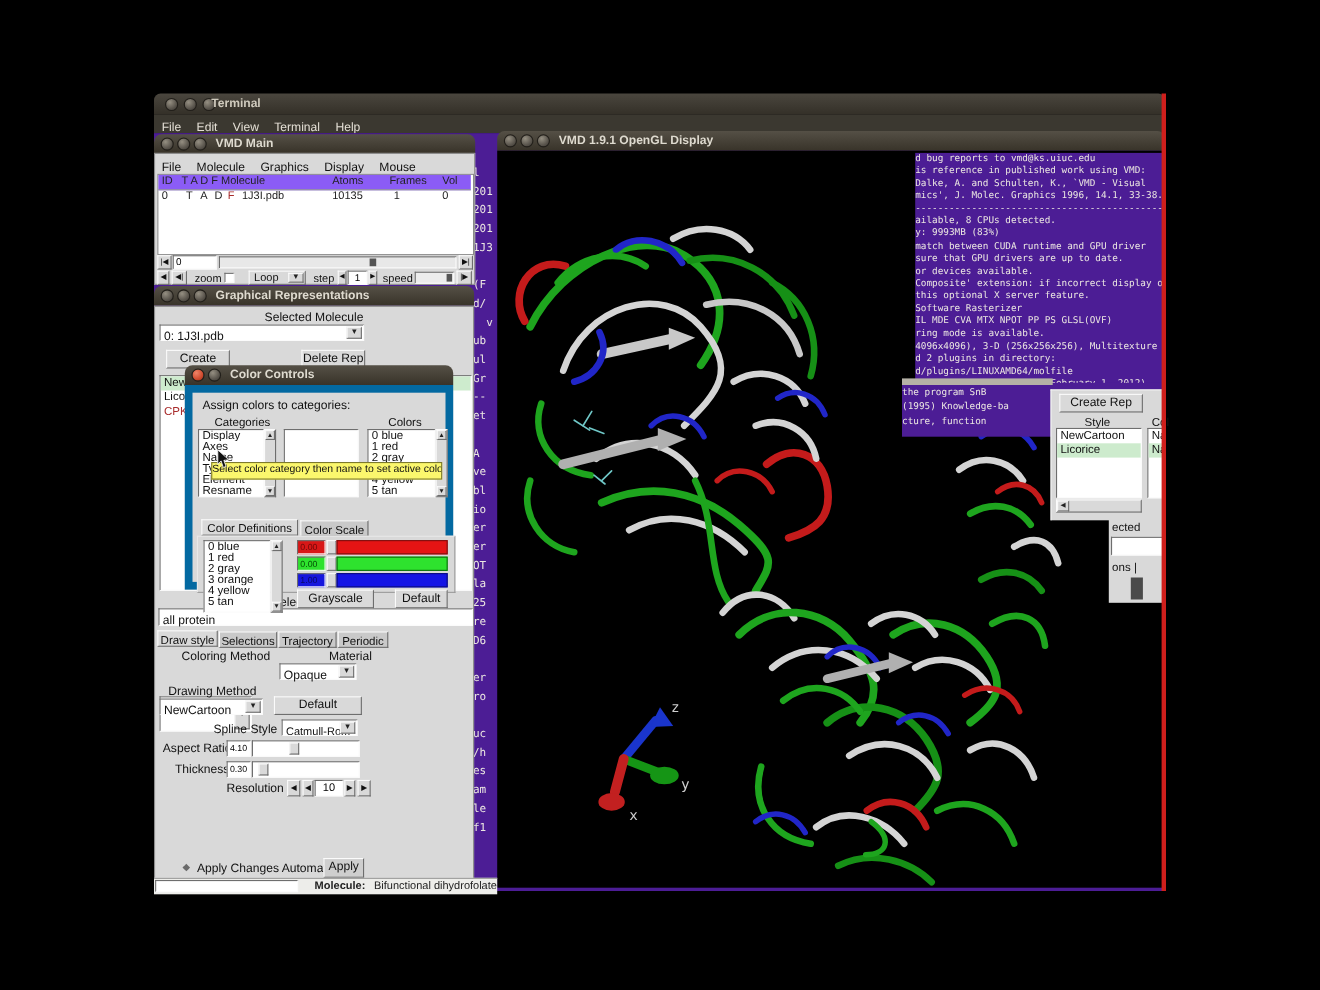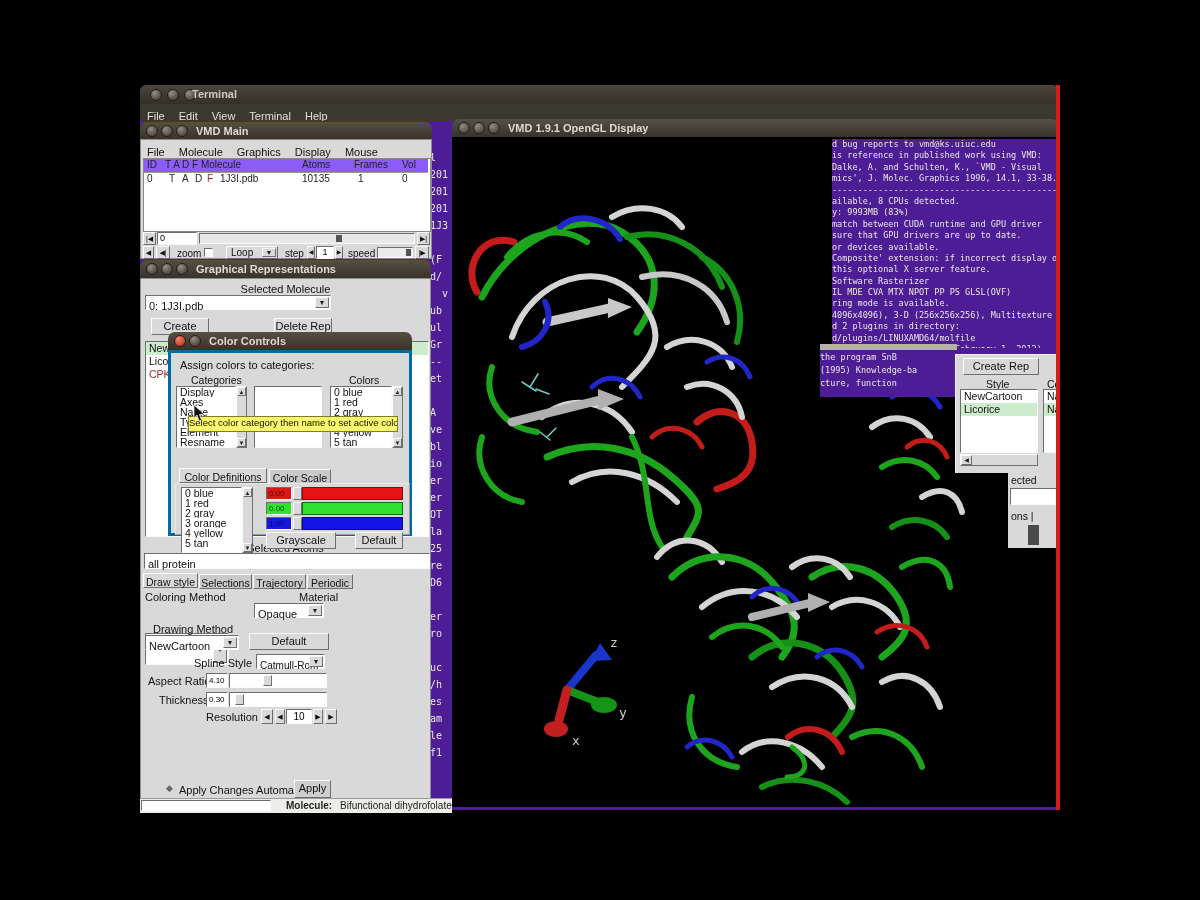--- a/index.html
+++ b/index.html
@@ -326,21 +326,21 @@
       </div>
       <div class="abs lbl" style="left:0;top:263px;width:100%;text-align:center;">Selected Atoms</div>
       <div class="abs sunken" style="left:3px;top:274px;width:286px;height:16px;">
         <span class="lbl" style="padding-left:3px;line-height:14px;display:inline-block;">all protein</span>
       </div>
 
       <div class="tab raised" style="left:2px;top:294px;width:55px;">Draw style</div>
       <div class="tab raised off" style="left:58px;top:295px;width:53px;">Selections</div>
       <div class="tab raised off" style="left:112px;top:295px;width:53px;">Trajectory</div>
       <div class="tab raised off" style="left:166px;top:295px;width:46px;">Periodic</div>
-      <span class="abs lbl" style="left:4px;top:312px;">Coloring Method</span>
+      <span class="abs lbl" style="left:24px;top:312px;">Coloring Method</span>
       <span class="abs lbl" style="left:158px;top:312px;">Material</span>
       <div class="abs sunken" style="left:4px;top:324px;width:84px;height:32px;margin-top:30px;">
         <span class="lbl" style="padding-left:3px;line-height:13px;display:inline-block;">ResType</span>
         <span class="dd-arrow raised">▼</span>
       </div>
       <div class="abs sunken" style="left:113px;top:324px;width:70px;height:15px;">
         <span class="lbl" style="padding-left:3px;line-height:13px;display:inline-block;">Opaque</span>
         <span class="dd-arrow raised">▼</span>
       </div>
       <span class="abs lbl" style="left:12px;top:344px;">Drawing Method</span>
@@ -375,21 +375,21 @@
       <div class="abs raised btn" style="left:153px;top:501px;width:37px;height:18px;background:#cecece;">Apply</div>
     </div>
   </div>
 
   <div class="abs" style="left:168px;top:332px;width:244px;height:204px;">
     <div class="tbar" style="height:18px;">
       <span class="orb red"></span>
       <span class="orb"></span>
       <span class="ttl">Color Controls</span>
     </div>
-    <div class="winbody" style="left:0;top:18px;width:244px;height:186px;border:3px solid #0369a1;">
+    <div class="winbody" style="left:0;top:18px;width:244px;height:186px;border:7px solid #0369a1;">
       <span class="abs lbl" style="left:9px;top:6px;">Assign colors to categories:</span>
       <span class="abs lbl" style="left:20px;top:21px;font-size:10.5px;">Categories</span>
       <span class="abs lbl" style="left:92px;top:21px;font-size:10.5px;margin-top:29px;">Names</span>
       <span class="abs lbl" style="left:178px;top:21px;font-size:10.5px;">Colors</span>
       <div class="abs sunken" style="left:5px;top:33px;width:60px;height:62px;overflow:hidden;">
           <div class="lb-row">Display</div>
           <div class="lb-row">Axes</div>
           <div class="lb-row">Name</div>
           <div class="lb-row">Type</div>
           <div class="lb-row">Element</div>

